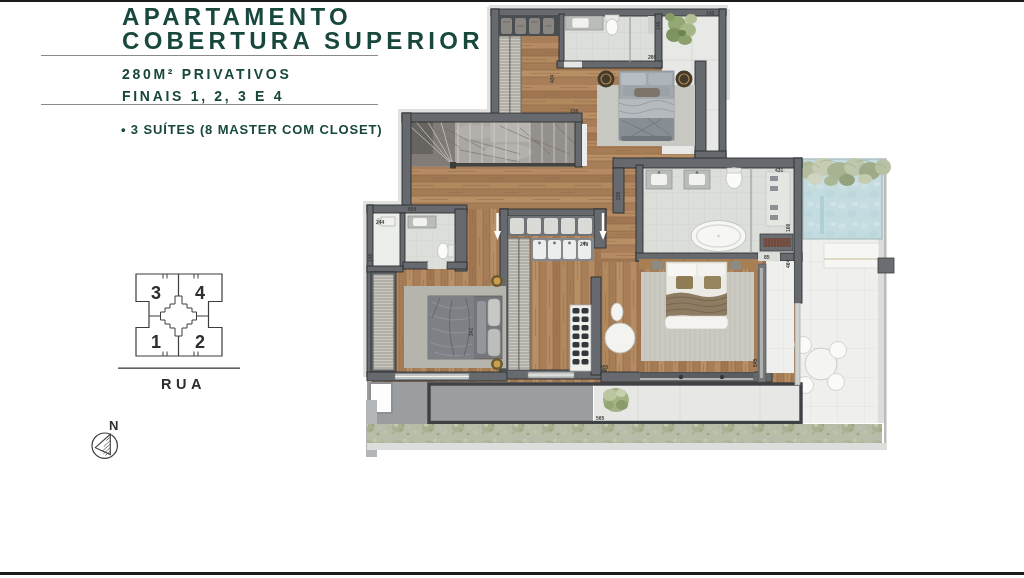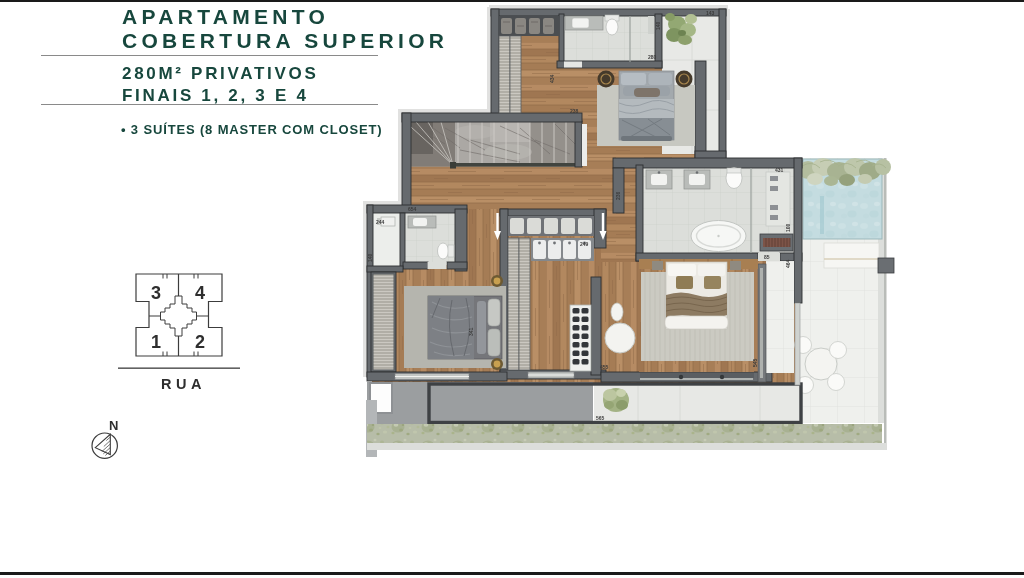--- a/index.html
+++ b/index.html
@@ -8,25 +8,25 @@
   .ttl{position:absolute;color:#17473d;font-weight:bold;}
 </style>
 </head>
 <body>
 <div id="page">
 
   <div style="position:absolute;left:0;top:0;width:1024px;height:2px;background:#1a1a1a;"></div>
 
   <div style="position:absolute;left:0;top:572px;width:1024px;height:2.5px;background:#1a1a1a;"></div>
 
-  <div class="ttl" style="left:122px;top:5px;font-size:21px;letter-spacing:4.3px;line-height:24px;">APARTAMENTO<br>COBERTURA SUPERIOR</div>
+  <div class="ttl" style="left:122px;top:5px;font-size:24px;letter-spacing:4.3px;line-height:24px;">APARTAMENTO<br>COBERTURA SUPERIOR</div>
 
   <div style="position:absolute;left:41px;top:55px;width:337px;height:1.4px;background:#8a8a8a;"></div>
 
-  <div class="ttl" style="left:122px;top:63px;font-size:17px;letter-spacing:2.7px;line-height:22px;">280M² PRIVATIVOS<br>FINAIS 1, 2, 3 E 4</div>
+  <div class="ttl" style="left:122px;top:63px;font-size:14px;letter-spacing:2.7px;line-height:22px;">280M² PRIVATIVOS<br>FINAIS 1, 2, 3 E 4</div>
 
   <div style="position:absolute;left:41px;top:104px;width:337px;height:1.4px;background:#8a8a8a;"></div>
 
   <div class="ttl" style="left:121px;top:122px;font-size:13px;letter-spacing:0.85px;">• 3 SUÍTES (8 MASTER COM CLOSET)</div>
 
   <svg style="position:absolute;left:0;top:0;" width="300" height="578" viewBox="0 0 300 578">
     <g fill="none" stroke="#3c3c3c" stroke-width="1.2">
 
       <path d="M136 274 H222 V301.5 H208.5 V327.5 H222 V356 H136 V327.5 H149 V301.5 H136 Z"></path>
 

